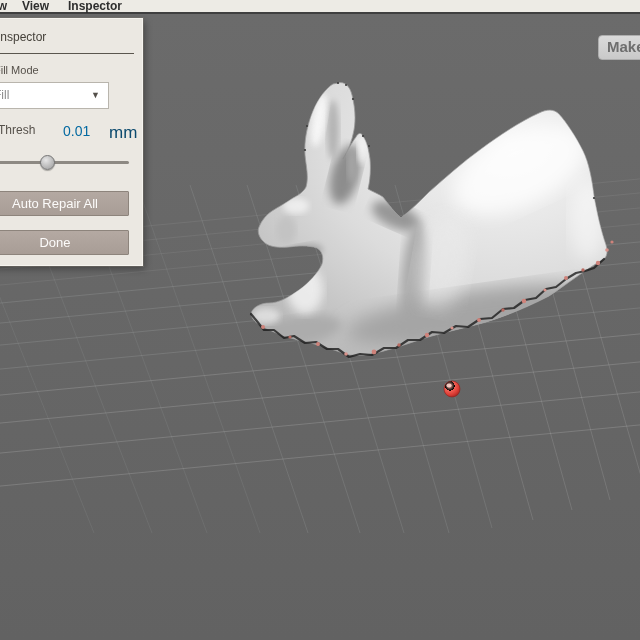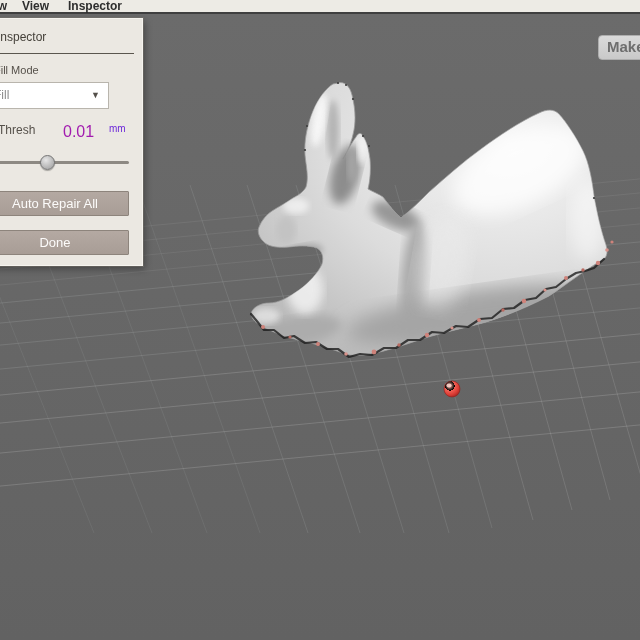--- a/index.html
+++ b/index.html
@@ -64,22 +64,22 @@
   .dd-value{
     position:absolute;left:6px;top:0;line-height:25px;font-size:12px;
     color:#8c8c8c;white-space:nowrap;
   }
   .dd-arrow{
     position:absolute;right:8px;top:7px;font-size:9px;color:#54504a;
     line-height:10px;
   }
   .thresh-row{position:absolute;left:0;top:104px;width:161px;height:14px;}
   .t-label{position:absolute;left:17px;font-size:12px;color:#55504a;white-space:nowrap;}
-  .t-value{position:absolute;left:82px;font-size:16px;color:#a21caf;}
-  .t-unit{position:absolute;left:128px;font-size:10px;color:#6d28d9;}
+  .t-value{position:absolute;left:82px;font-size:14px;color:#0369a1;}
+  .t-unit{position:absolute;left:128px;font-size:17px;color:#0c4a6e;}
   .slider{position:absolute;left:0;top:130px;width:161px;height:26px;cursor:pointer;}
   .slider-track{
     position:absolute;left:11px;top:12px;width:137px;height:3px;
     background:#8d8983;border-radius:2px;
   }
   .slider-handle{
     position:absolute;left:59px;top:6px;width:15px;height:15px;border-radius:50%;
     background:radial-gradient(circle at 38% 32%, #e6e6e6, #bcbcbc 55%, #9c9c9c);
     border:1px solid #757575;box-sizing:border-box;
     box-shadow:0 1px 1px rgba(0,0,0,.3);cursor:grab;

